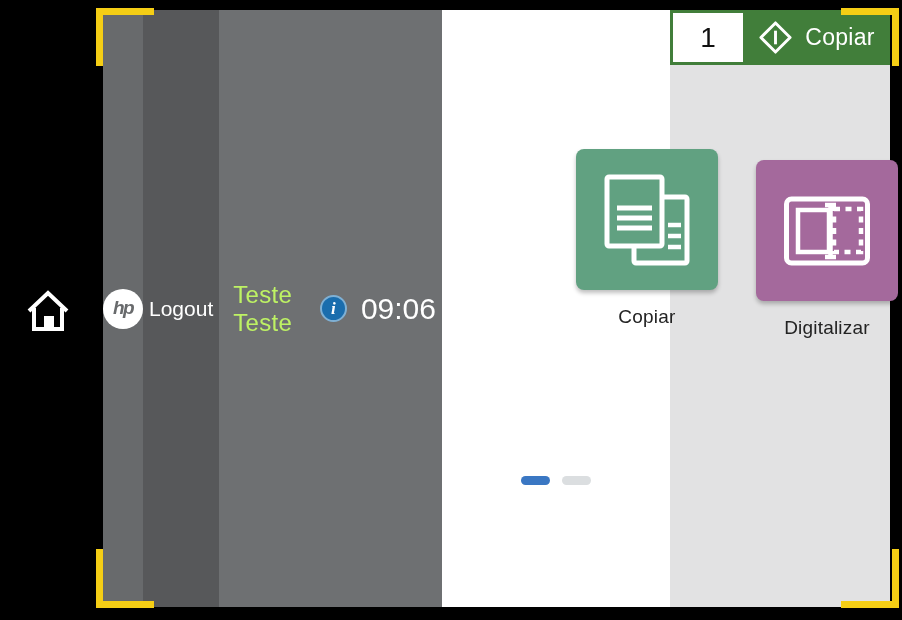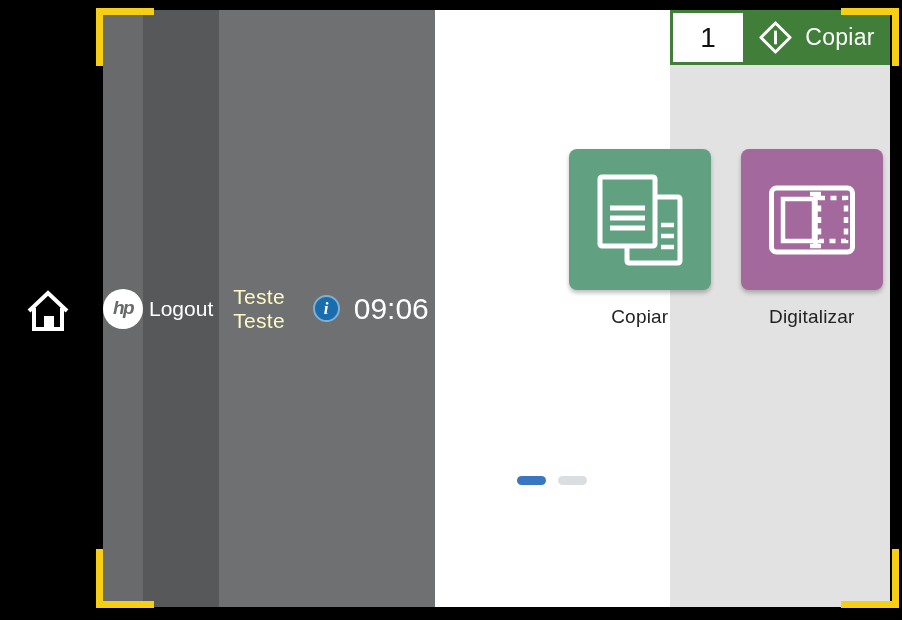--- a/index.html
+++ b/index.html
@@ -28,32 +28,32 @@
 
   
   .topbar{flex:0 0 57px;background:#6e7072;display:flex;align-items:stretch;}
   .logo-block{width:54px;background:#686a6c;display:flex;align-items:center;justify-content:center;}
   .logo-circle{width:40px;height:40px;border-radius:50%;background:#fff;
                display:flex;align-items:center;justify-content:center;}
   .logo-circle span{font-style:italic;font-weight:bold;font-size:19px;color:#686a6c;
                     letter-spacing:-1.5px;transform:translateY(-1px);}
   .logout-btn{width:90px;background:#57585a;border:none;color:#fff;font-size:21px;
               font-family:inherit;display:flex;align-items:center;justify-content:center;cursor:pointer;}
-  .topbar-title{color:#fef9c3;font-size:21px;display:flex;align-items:center;margin-left:14px;letter-spacing:.3px;}
+  .topbar-title{color:#bef264;font-size:24px;display:flex;align-items:center;margin-left:14px;letter-spacing:.3px;}
   .topbar-right{margin-left:auto;display:flex;align-items:center;gap:14px;padding-right:6px;}
   .info-btn{width:27px;height:27px;border-radius:50%;background:#1a6dad;border:2px solid #7fb0d4;
             color:#fff;font-size:17px;font-weight:bold;display:flex;align-items:center;
             justify-content:center;cursor:pointer;font-family:"Liberation Serif",serif;font-style:italic;
             padding:0;box-sizing:border-box;}
   .clock{color:#fff;font-size:30px;}
 
   
   .main{flex:1;background:#fff;position:relative;}
   .tile-group{position:absolute;top:139px;width:142px;text-align:center;}
-  .tg-0{left:134px;} .tg-1{left:306px;} .tg-2{left:510px;}
+  .tg-0{left:134px;} .tg-1{left:314px;margin-top:11px;} .tg-2{left:510px;}
   .tile{width:142px;height:141px;border-radius:8px;border:none;padding:0;cursor:pointer;
         display:flex;align-items:center;justify-content:center;
         box-shadow:0 3px 4px rgba(0,0,0,.25);}
   .tile svg{display:block;}
   .tile-label{margin-top:16px;font-size:19px;color:#232323;letter-spacing:.2px;}
 
   .dots{position:absolute;top:466px;left:0;right:0;display:flex;justify-content:center;gap:12px;}
   .dot{width:29px;height:9px;border-radius:4.5px;border:none;padding:0;cursor:pointer;}
 
   

